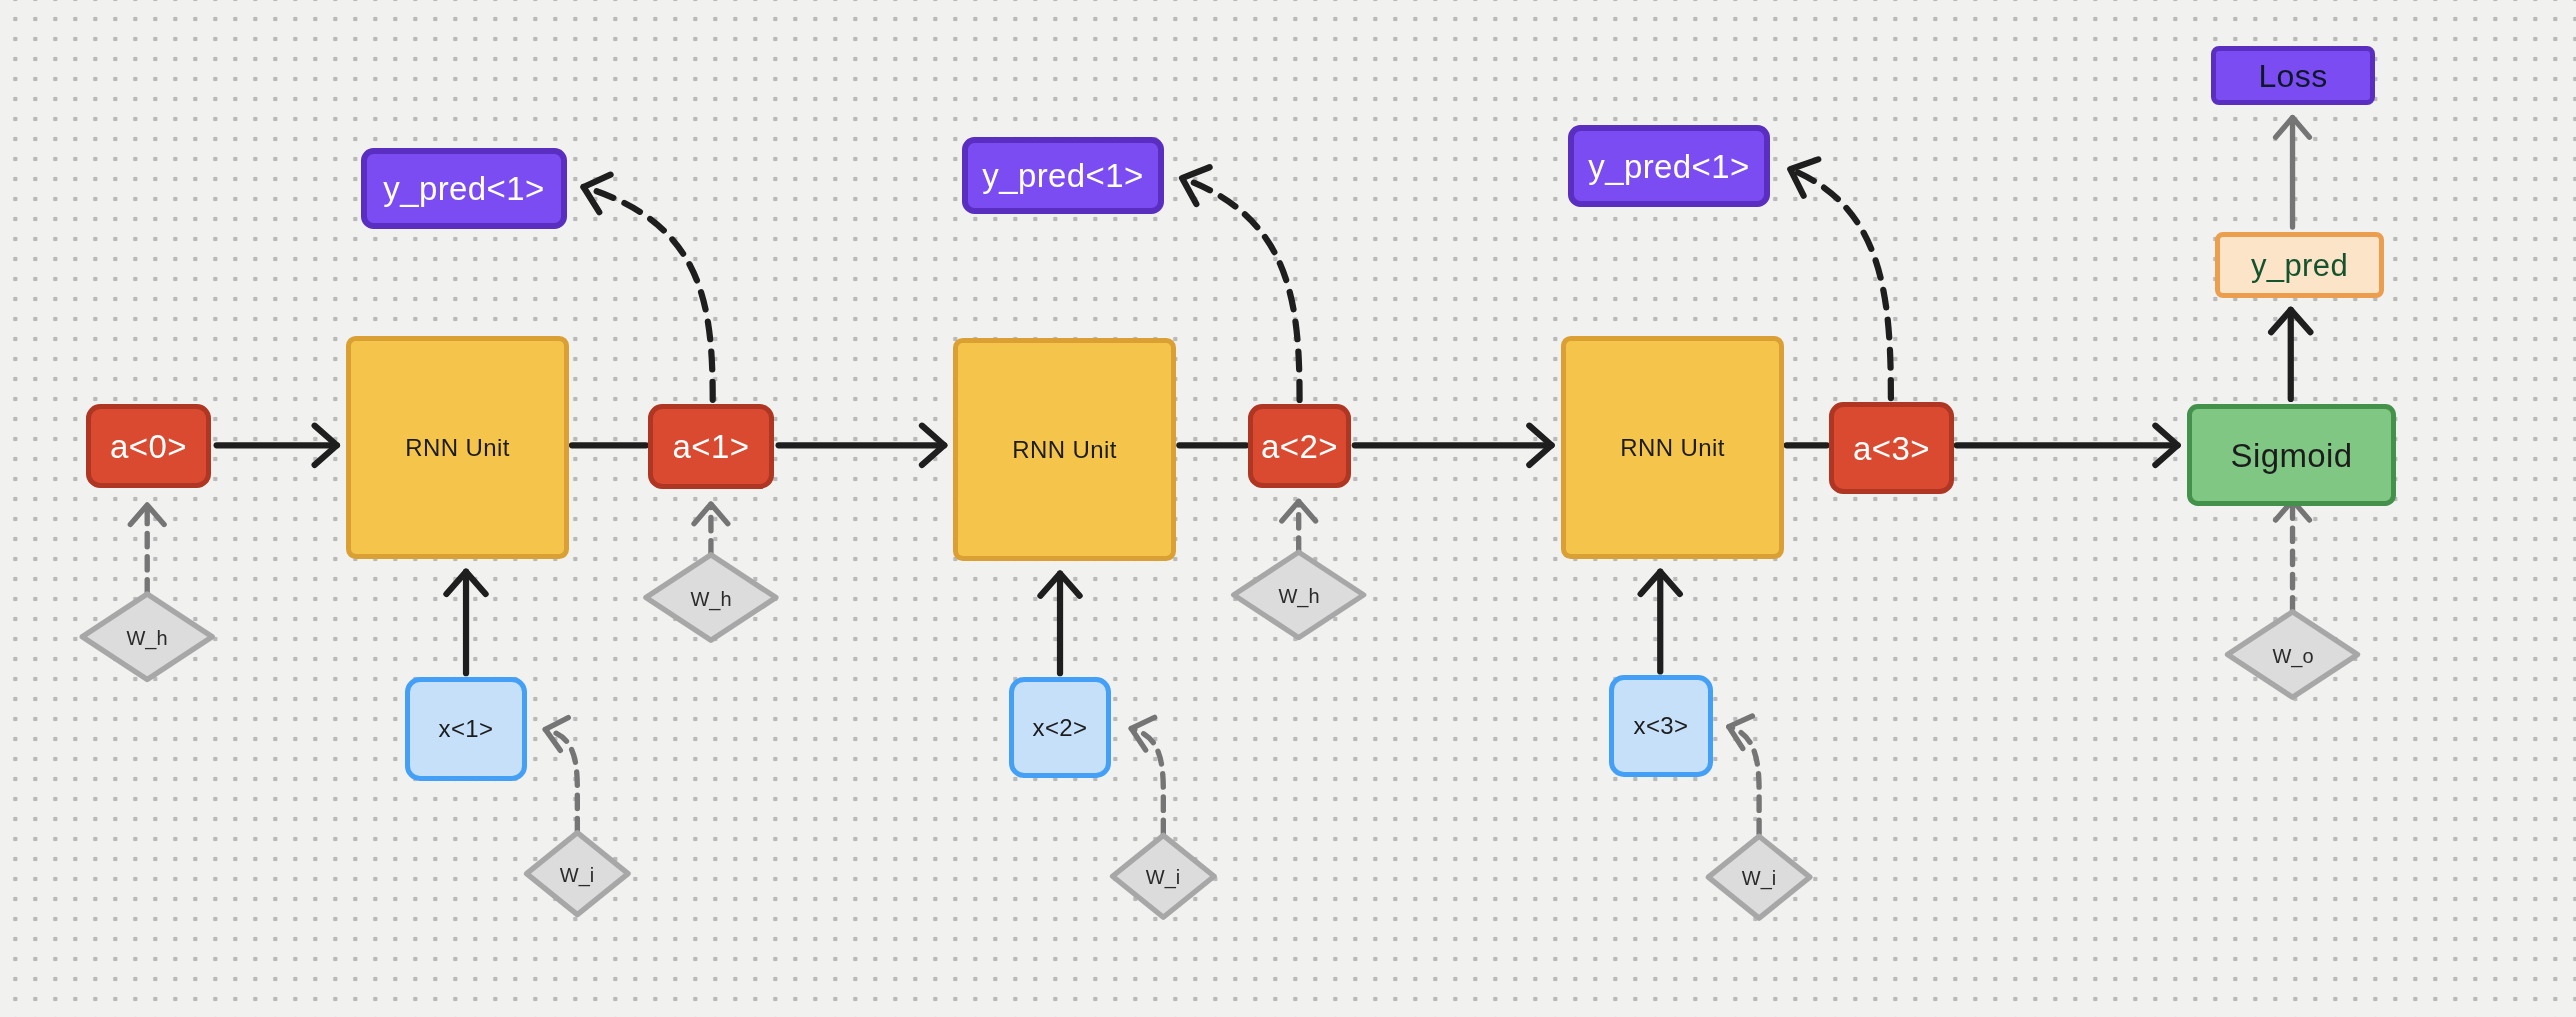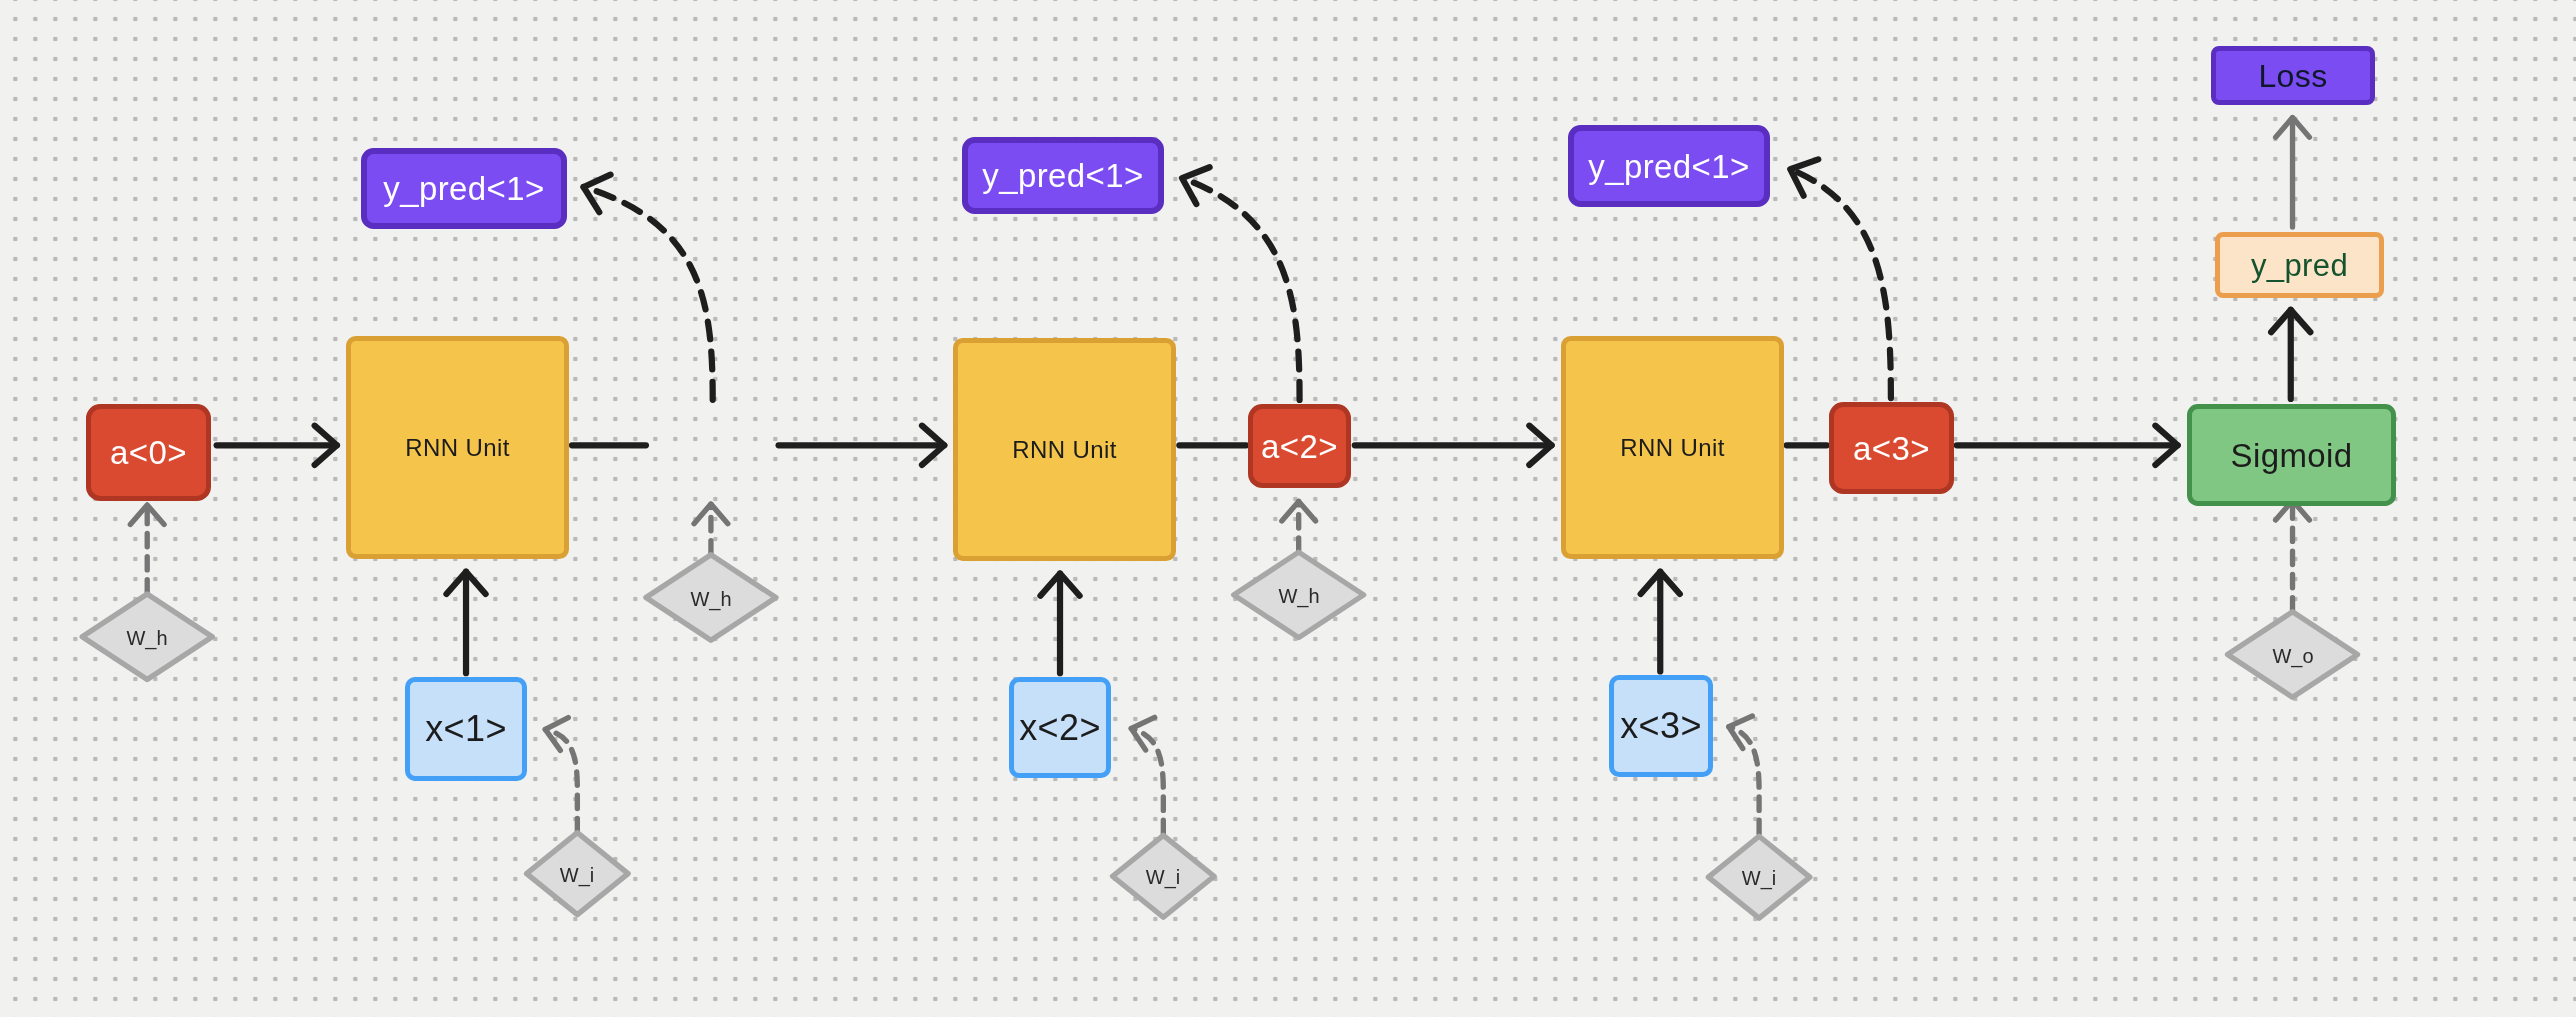--- a/index.html
+++ b/index.html
@@ -16,21 +16,21 @@
   }
   #wires{position:absolute;left:0;top:0;width:2576px;height:1017px;}
   .box{
     position:absolute;display:flex;align-items:center;justify-content:center;
     box-sizing:border-box;text-align:center;line-height:1;
     font-weight:500;letter-spacing:0.4px;
   }
   .box-red{background:#d94a30;border:5.3px solid #ae3622;border-radius:14.3px;color:#ffffff;font-size:33px;}
   .box-yellow{background:#f5c54b;border:5.3px solid #daa033;border-radius:9.8px;color:#1c1c1c;font-size:24px;}
   .box-purple{background:#7a4cf1;border:6.2px solid #5a2ec0;border-radius:12.5px;color:#ffffff;font-size:33px;}
-  .box-blue{background:#c7e0fa;border:5.3px solid #43a0f6;border-radius:10px;color:#1c1c1c;font-size:36px;}
+  .box-blue{background:#c7e0fa;border:5.3px solid #43a0f6;border-radius:15px;color:#1c1c1c;font-size:24px;}
   .box-green{background:#80c783;border:5.3px solid #43914b;border-radius:10.7px;color:#1c1c1c;font-size:33px;}
   .box-peach{background:#fbe4c8;border:5.3px solid #eb9e4d;border-radius:8px;color:#14532d;font-size:31px;}
   .box-loss{background:#7a4cf1;border:5.3px solid #5a2ec0;border-radius:8px;color:#0f172a;font-size:32px;}
   .dlabel{
     position:absolute;transform:translate(-50%,-50%);
     color:#2a2a2a;font-size:20px;font-weight:500;white-space:nowrap;
   }
   .diamond{fill:#dcdcdc;stroke:#a7a7a7;stroke-width:6;stroke-linejoin:round;}
   .wire-black{stroke:#1e1e1e;stroke-width:7;fill:none;stroke-linecap:round;}
   .wire-black-dash{stroke:#1e1e1e;stroke-width:7;fill:none;stroke-linecap:round;stroke-dasharray:20 14;}
@@ -81,22 +81,25 @@
 
     <polygon class="diamond" points="92,715 165,667 238,715 165,763"></polygon>
     <polygon class="diamond" points="725,671 798,623 871,671 798,719"></polygon>
     <polygon class="diamond" points="1385,668 1458,620 1531,668 1458,716"></polygon>
     <polygon class="diamond" points="591,981 648,935 705,981 648,1027"></polygon>
     <polygon class="diamond" points="1249,984 1306,938 1363,984 1306,1030"></polygon>
     <polygon class="diamond" points="1918,985 1975,939 2032,985 1975,1031"></polygon>
     <polygon class="diamond" points="2501,735 2574,687 2647,735 2574,783"></polygon>
   </svg>
 
-  <div class="box box-red" style="left:86px;top:404px;width:125px;height:97px;">
+  <div class="box box-red" style="left:86px;top:404px;width:125px;height:84px;">
       <span>a&lt;0&gt;</span>
+    </div>
+  <div class="box box-red" style="left:648px;top:404px;width:126px;height:85px;">
+      <span>a&lt;1&gt;</span>
     </div>
   <div class="box box-red" style="left:1248px;top:404px;width:103px;height:84px;">
       <span>a&lt;2&gt;</span>
     </div>
   <div class="box box-red" style="left:1829px;top:402px;width:125px;height:92px;">
       <span>a&lt;3&gt;</span>
     </div>
 
   <div class="box box-yellow" style="left:346px;top:336px;width:223px;height:223px;">
       <span>RNN Unit</span>

